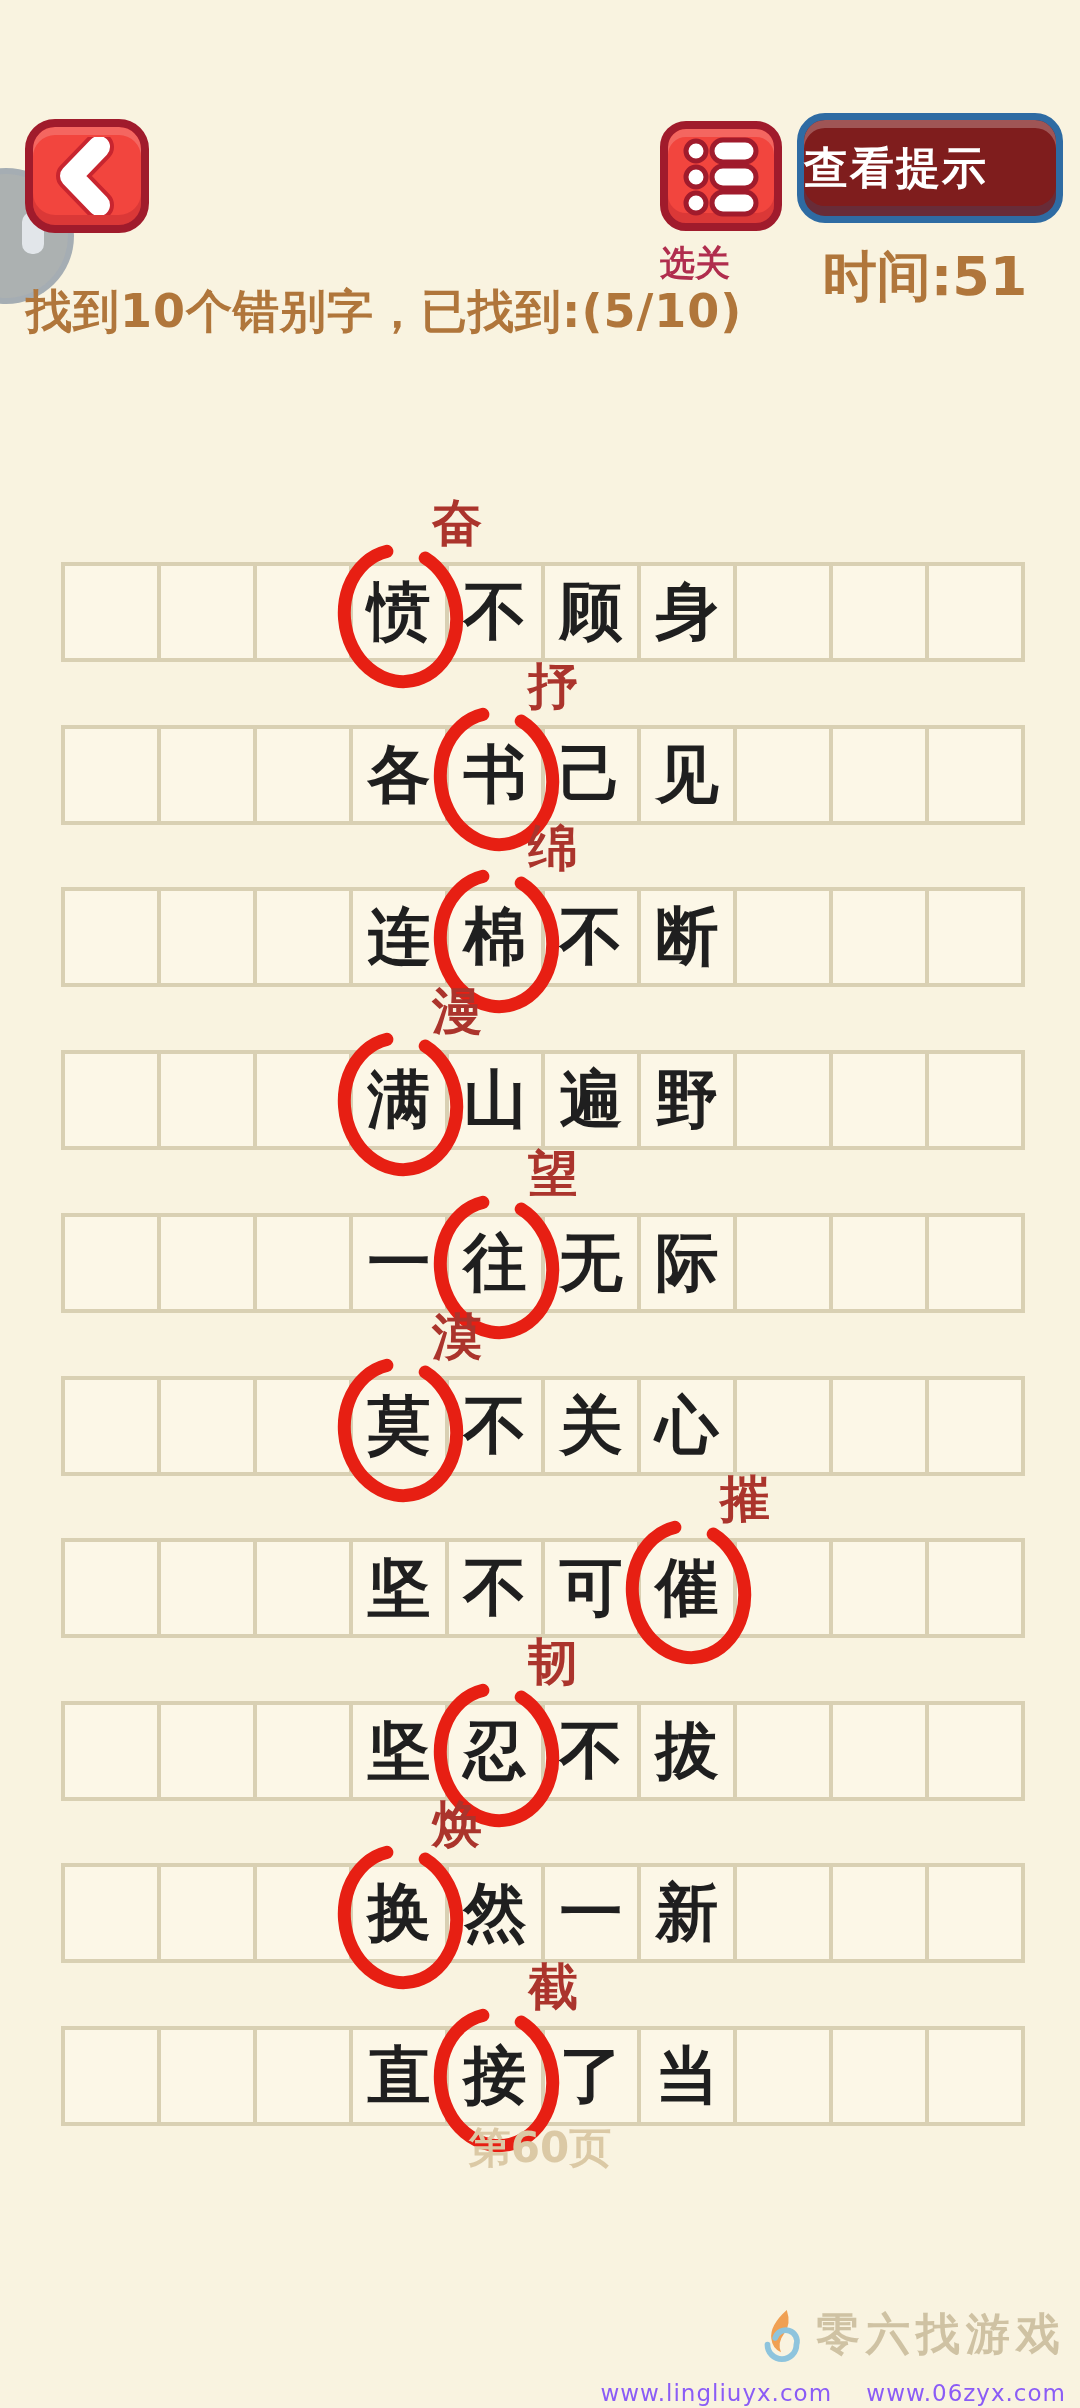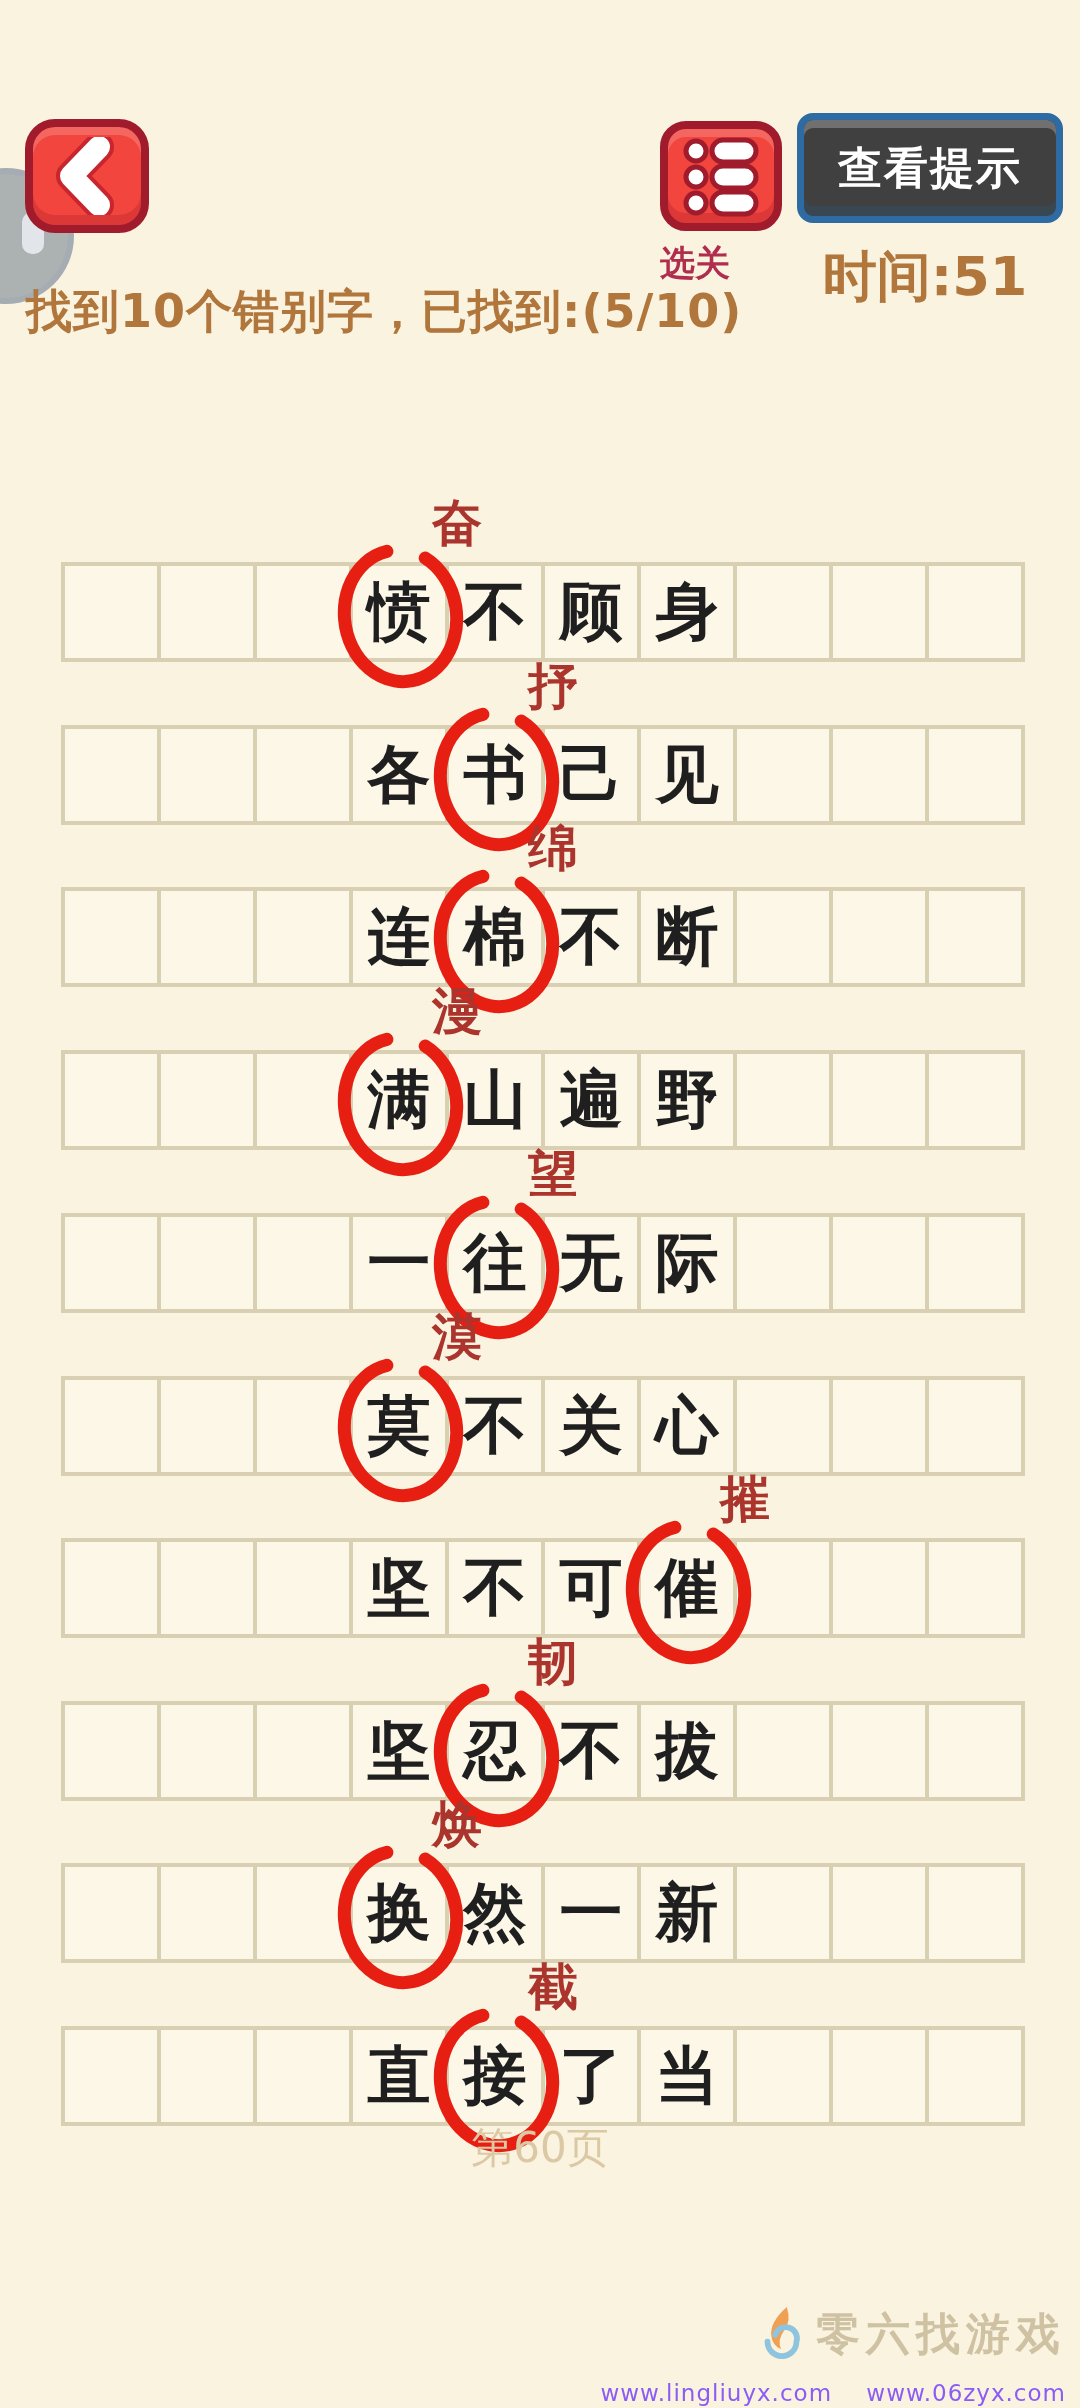--- a/index.html
+++ b/index.html
@@ -12,23 +12,23 @@
   .game-btn-red{
     position:absolute;background:#f2453e;border:8px solid #a01b2c;border-radius:30px;
     box-shadow:inset 0 -10px 0 rgba(150,20,35,.25), inset 0 8px 0 rgba(255,255,255,.18);
   }
   #back-btn{left:25px;top:119px;width:108px;height:98px;}
   #back-btn svg{position:absolute;left:14px;top:10px;}
   #level-btn{left:660px;top:121px;width:106px;height:94px;border-radius:26px;}
   #level-btn svg{position:absolute;left:10px;top:6px;}
   #hint-btn{
     position:absolute;left:797px;top:113px;width:252px;height:96px;
-    background:#404040;border:7px solid #2e6ba3;border-radius:16px;
+    background:#7f1d1d;border:7px solid #2e6ba3;border-radius:28px;
     box-shadow:inset 0 -10px 0 rgba(35,90,140,.25), inset 0 8px 0 rgba(255,255,255,.25);
-    color:#ffffff;font-size:44px;font-weight:bold;text-align:center;line-height:96px;
+    color:#ffffff;font-size:44px;font-weight:bold;text-align:left;line-height:96px;
     letter-spacing:2px;
   }
   #assist-ball{
     position:absolute;left:-62px;top:168px;width:124px;height:124px;border-radius:50%;
     background:rgba(125,136,148,.62);border:6px solid rgba(160,170,180,.55);
   }
   #assist-ball .bar{
     position:absolute;left:78px;top:38px;width:22px;height:42px;border-radius:10px;
     background:rgba(235,240,244,.85);
   }
@@ -52,26 +52,26 @@
     font-size:63px;color:#1f1f1f;font-weight:600;
   }
   .wrong-circle{position:absolute;pointer-events:none;}
   .correction-char{
     position:absolute;width:60px;text-align:center;
     color:#ab342c;font-size:50px;font-weight:bold;pointer-events:none;
   }
   
   #page-label{
     position:absolute;left:0;top:2120px;width:1080px;text-align:center;
-    color:#dbc9a5;font-size:42px;font-weight:normal;
+    color:#dbc9a5;font-size:42px;font-weight:bold;
   }
   #watermark{
     position:absolute;right:14px;bottom:2px;display:flex;flex-direction:column;align-items:flex-end;
   }
-  #watermark .wm-top{display:flex;gap:8px;}
+  #watermark .wm-top{display:flex;align-items:center;gap:8px;}
   #wm-title{color:#cfc2a3;font-size:44px;font-weight:bold;letter-spacing:6px;}
   #wm-urls{color:#8b5cf6;font-size:23px;letter-spacing:1px;margin-top:16px;}
   #wm-urls span{margin-left:26px;}
 </style>
 </head>
 <body>
 
 <div id="assist-ball">
   <div class="bar"></div>
 </div>

